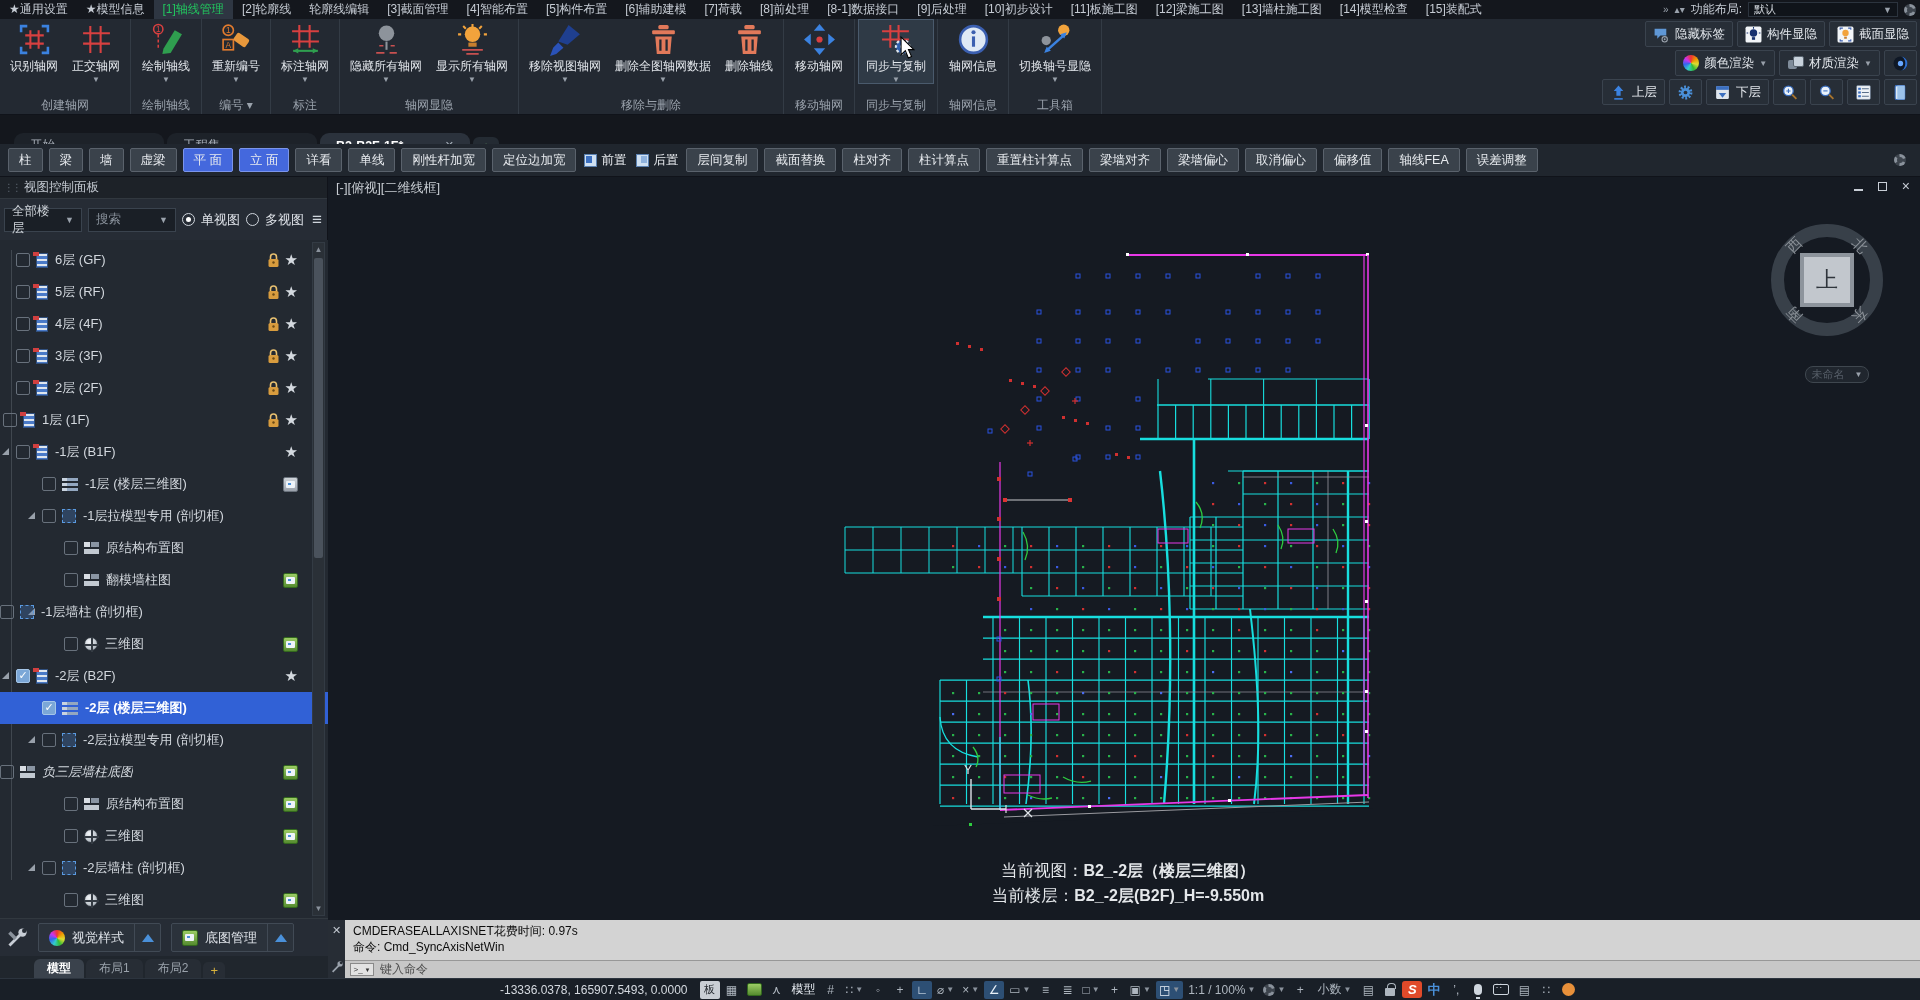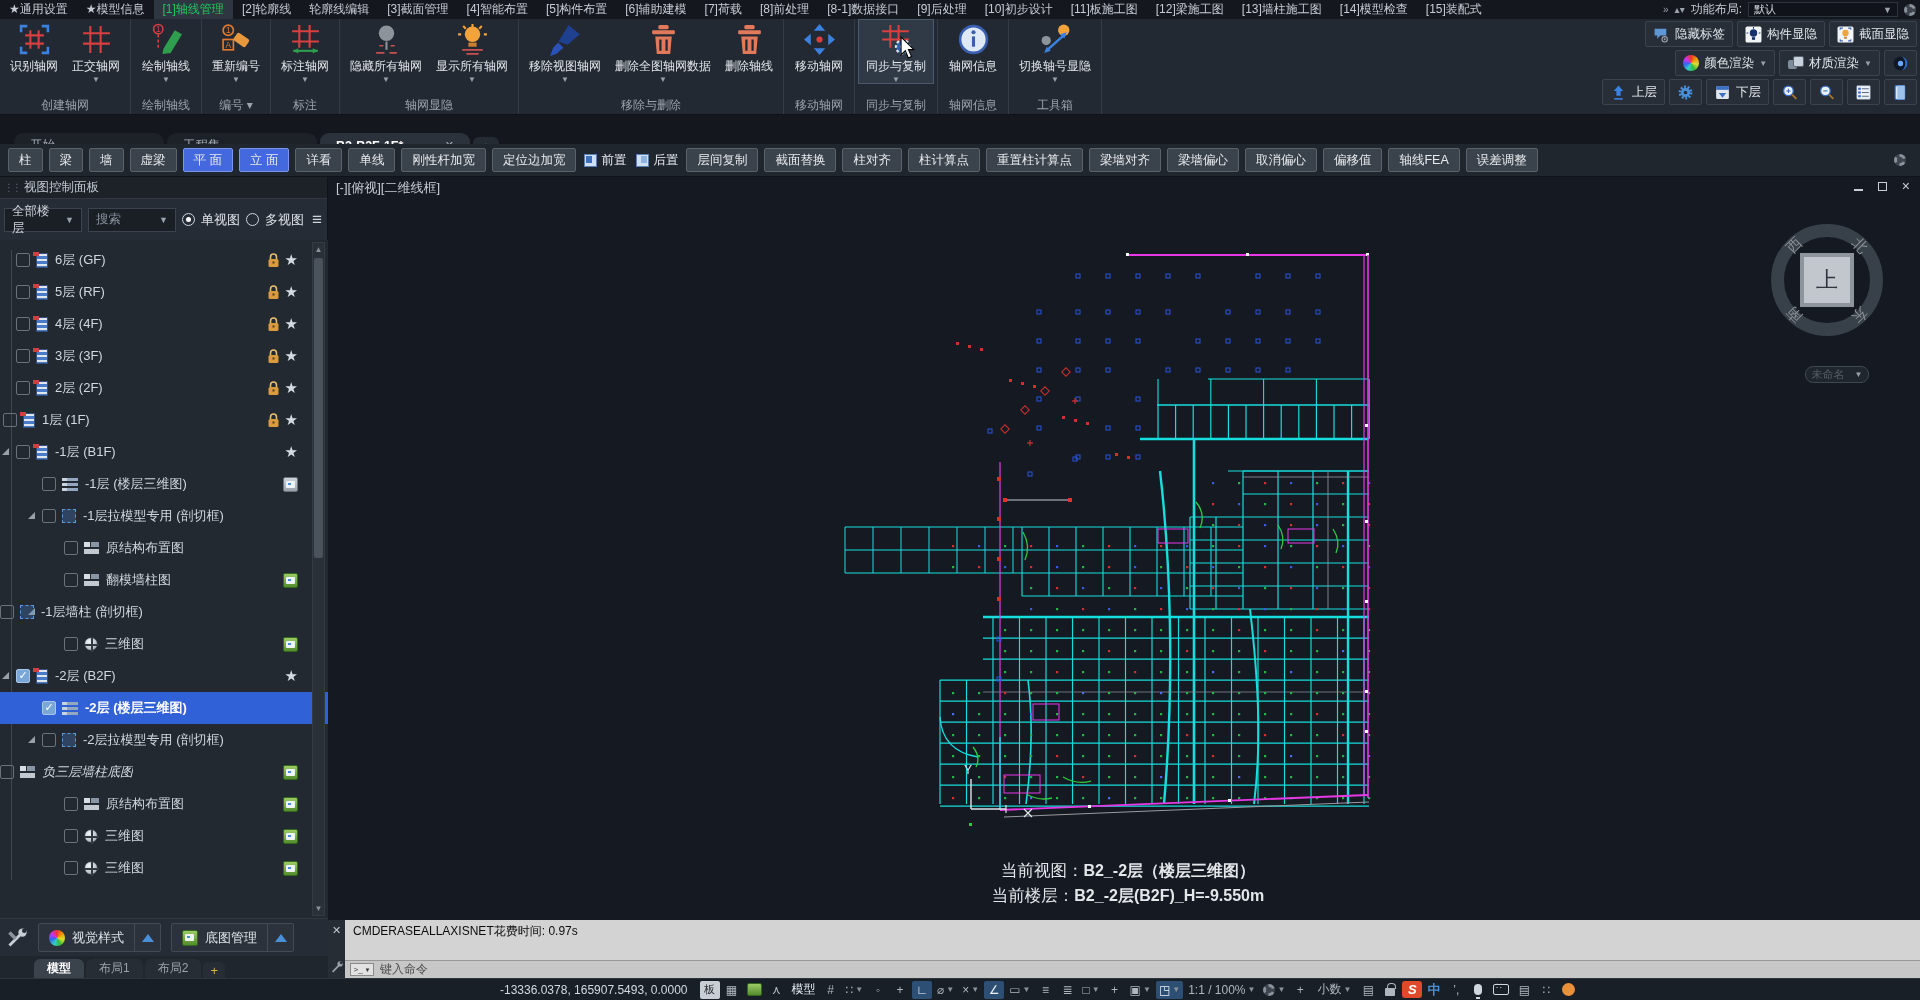--- a/index.html
+++ b/index.html
@@ -805,20 +805,27 @@
             <span class="badge-green"></span>
           </span>
         </div>
         <div class="trow" style="padding-left: 64px;">
           <span class="cb"></span>
           <span class="t-ic t-sphere"></span>
           <span class="t-label">三维图</span>
           <span class="t-badges">
             <span class="badge-green"></span>
           </span>
+        </div>
+        <div class="trow" style="padding-left: 42px;">
+          <span class="texp" style="left: 28px; top: 12px;"></span>
+          <span class="cb"></span>
+          <span class="t-ic t-clipbox"></span>
+          <span class="t-label">-2层墙柱 (剖切框)</span>
+          <span class="t-badges"></span>
         </div>
         <div class="trow" style="padding-left: 64px;">
           <span class="cb"></span>
           <span class="t-ic t-sphere"></span>
           <span class="t-label">三维图</span>
           <span class="t-badges">
             <span class="badge-green"></span>
           </span>
         </div>
       </div>
@@ -1331,20 +1338,21 @@
           <svg viewBox="0 0 32 32">
             <path d="M6 27L20 13" stroke="#9aa2ac" stroke-width="4"></path>
             <circle cx="23" cy="9" r="6" fill="#9aa2ac"></circle>
             <circle cx="25.5" cy="6.5" r="3.2" fill="#272d35"></circle>
           </svg>
         </span>
     </div>
     <div id="cmd-main">
       <div id="cmd-history">
         <div>CMDERASEALLAXISNET花费时间: 0.97s</div>
+        <div>命令: Cmd_SyncAxisNetWin</div>
       </div>
       <div id="cmd-input">
         <span id="cmd-prompt">
             <span>&gt;_</span>
             <span style="font-size:6px">▼</span>
           </span>
         <span id="cmd-placeholder">键入命令</span>
       </div>
     </div>
   </div>

